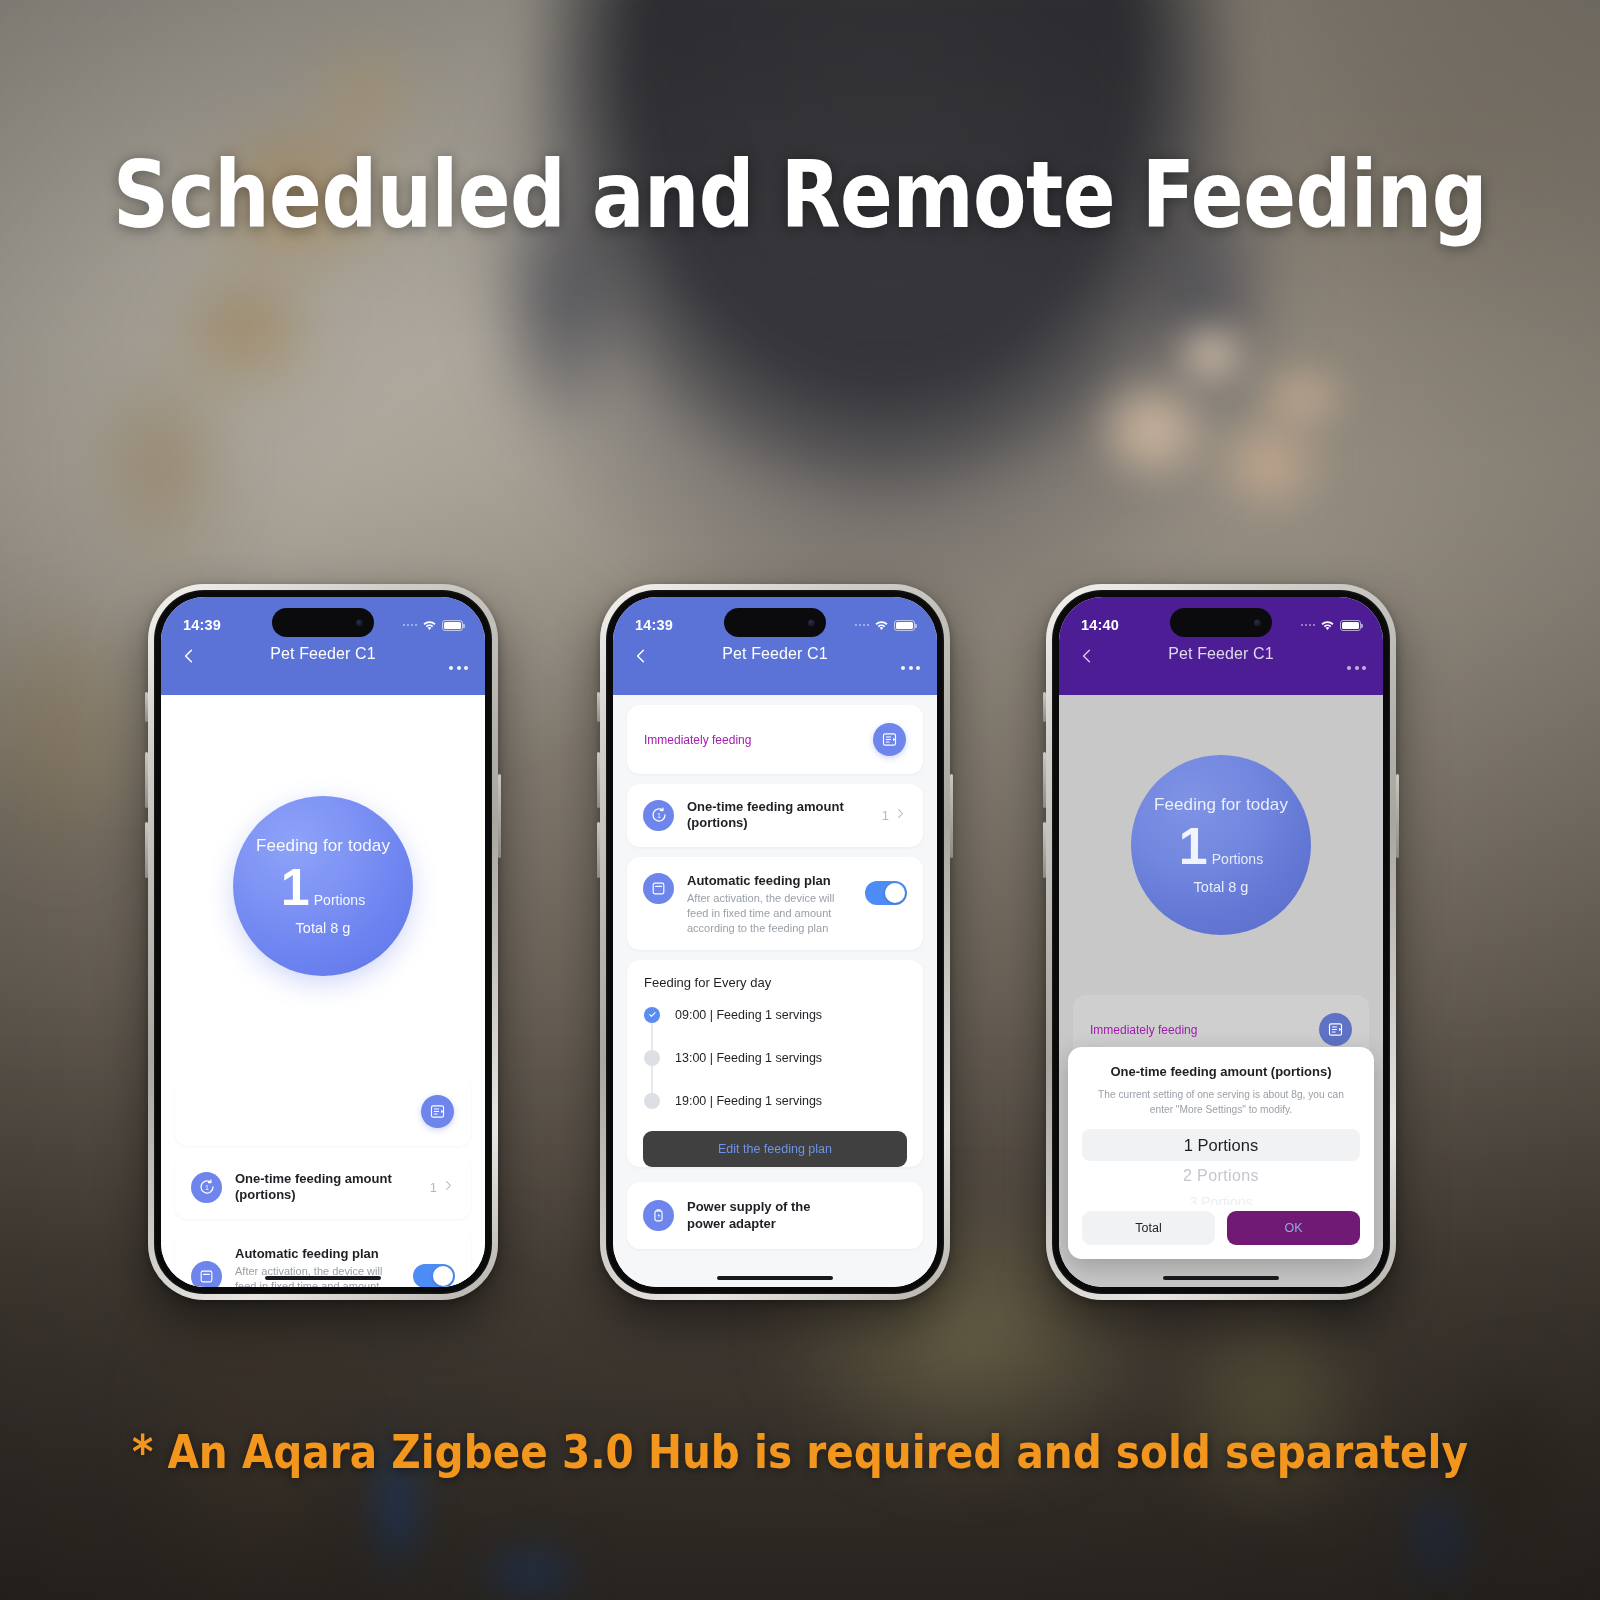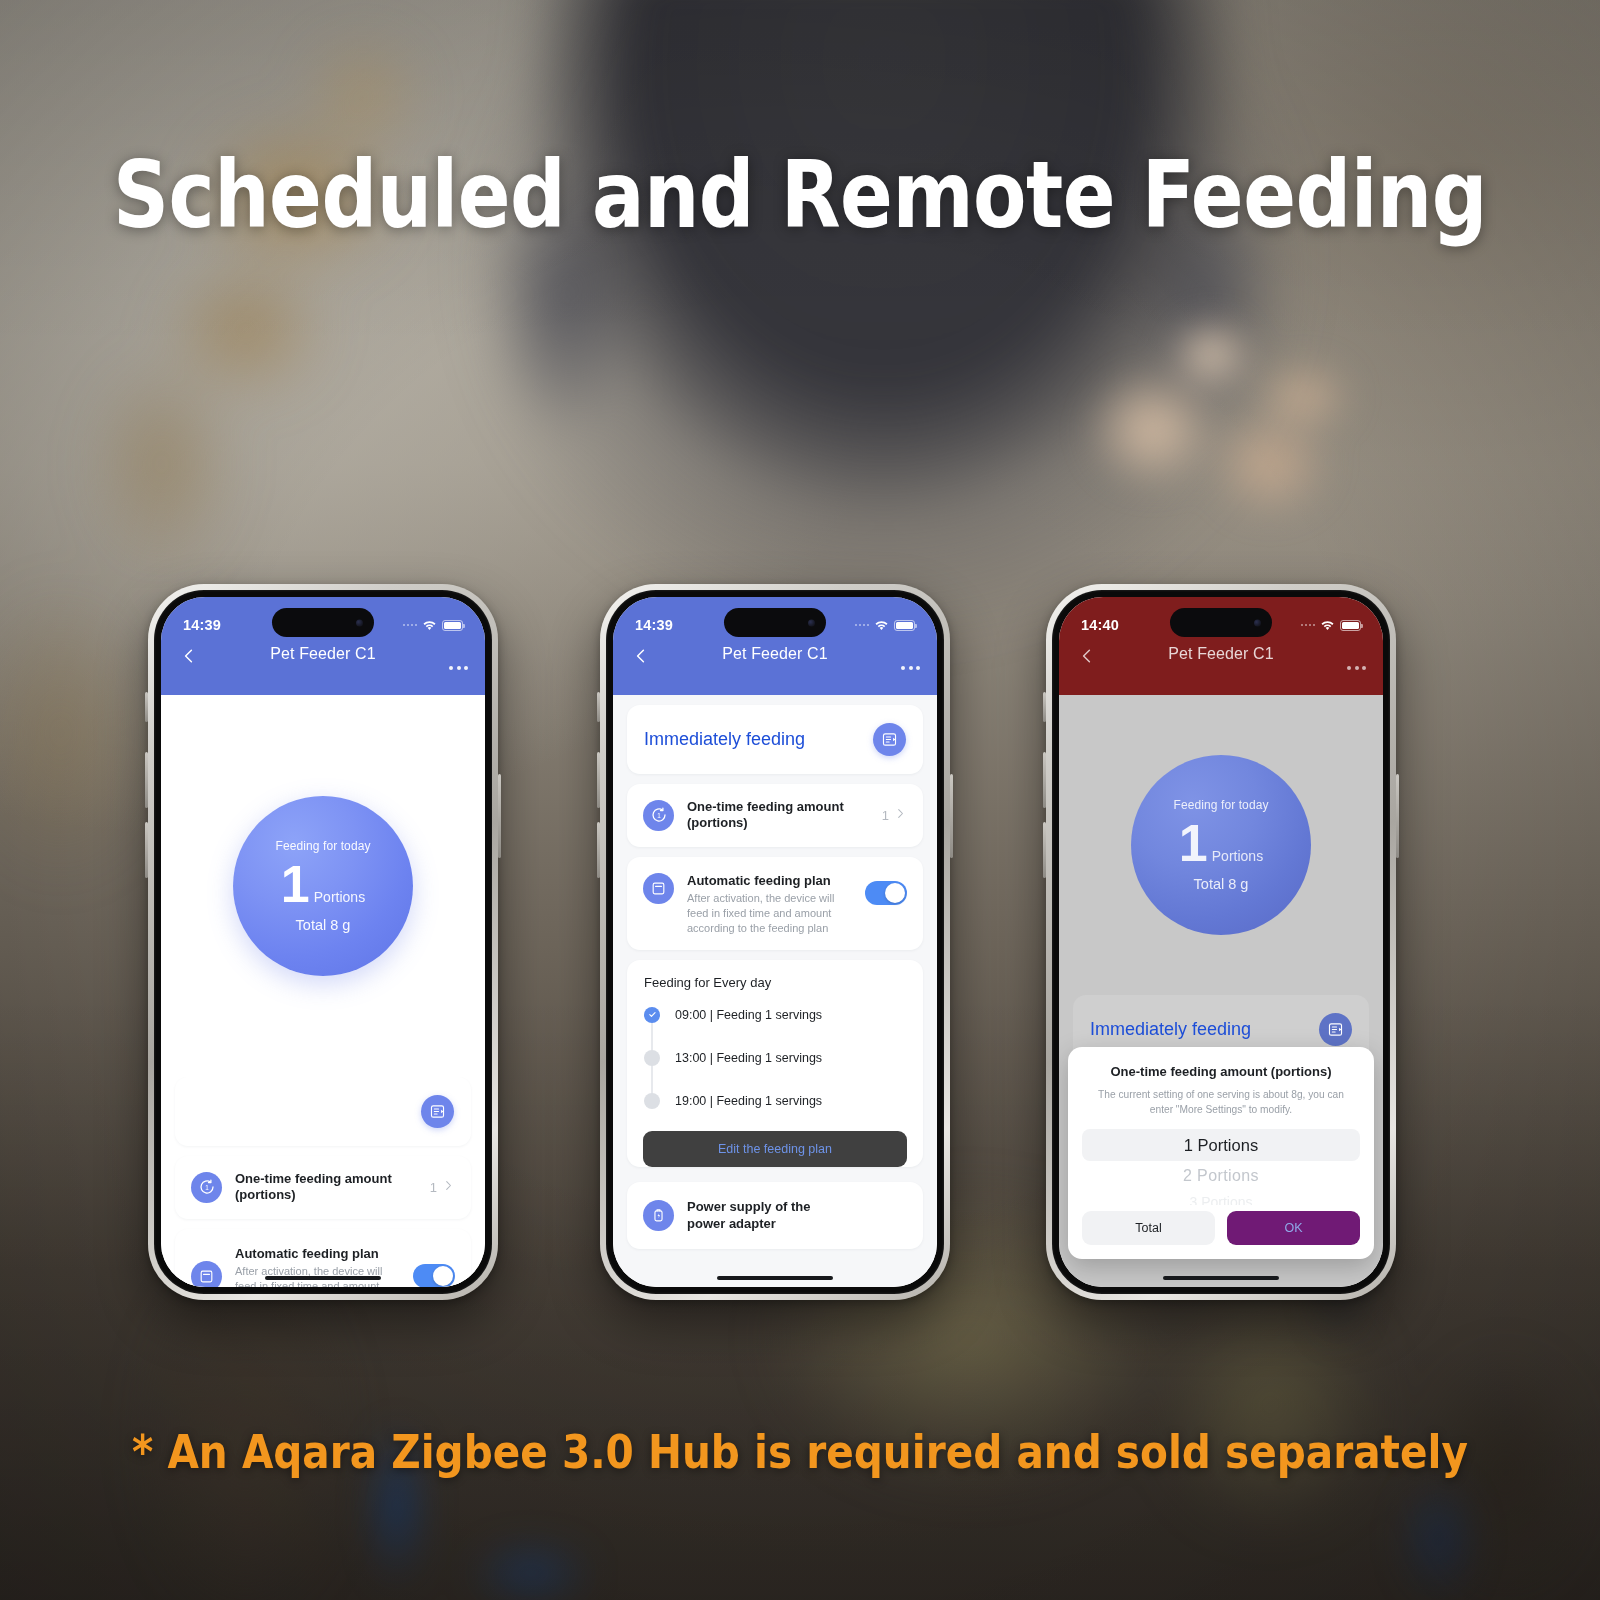--- a/index.html
+++ b/index.html
@@ -242,21 +242,21 @@
     width: 180px; height: 180px;
     border-radius: 50%;
     background: radial-gradient(circle at 34% 26%, #8DA3F8 0%, #7E93F4 34%, #6D83F0 64%, #5E74E6 100%);
     color: #fff;
     display: flex;
     flex-direction: column;
     align-items: center;
     justify-content: center;
     box-shadow: 0 8px 26px rgba(94,116,230,.28);
   }
-  .fc-label { font-size: 12px; color: rgba(255,255,255,.95); letter-spacing: .1px; }
+  .fc-label { font-size: 17px; color: rgba(255,255,255,.95); letter-spacing: .1px; }
   .fc-value { display: flex; align-items: baseline; gap: 5px; margin: 9px 0 11px; }
   .fc-num { font-size: 52px; font-weight: 700; line-height: .85; letter-spacing: -1px; }
   .fc-unit { font-size: 14px; color: rgba(255,255,255,.92); }
   .fc-total { font-size: 14.5px; color: rgba(255,255,255,.95); }
 
   
   .card {
     background: #fff;
     border-radius: 13px;
     margin: 0 14px 10px;
@@ -279,21 +279,21 @@
   .row-title { font-size: 13px; font-weight: 700; color: #1d2024; line-height: 1.25; }
   .row-sub { font-size: 11px; color: #9aa0a8; line-height: 1.38; margin-top: 2px; }
   .row-right { display: flex; align-items: center; gap: 5px; flex: 0 0 auto; }
   .row-val { font-size: 13px; color: #b4b9c0; }
   .chev { color: #b4b9c0; }
 
   .imm-row {
     display: flex; align-items: center;
     padding: 18px 17px;
   }
-  .imm-label { font-size: 18px; color: #1d4ed8; flex: 1 1 auto; }
+  .imm-label { font-size: 12px; color: #a21caf; flex: 1 1 auto; }
   .feed-btn {
     flex: 0 0 auto;
     width: 33px; height: 33px;
     border-radius: 50%;
     background: #6E85EB;
     display: flex; align-items: center; justify-content: center;
     box-shadow: 0 2px 6px rgba(110,133,235,.35);
   }
 
   .toggle {
@@ -676,21 +676,21 @@
 
 <div class="phone" id="phone3">
   <span class="side-btn sb-left-1"></span>
   <span class="side-btn sb-left-2"></span>
   <span class="side-btn sb-left-3"></span>
   <span class="side-btn sb-right-1"></span>
   <div class="phone-inner">
     <div class="screen">
       <div class="flexcol">
 
-        <div class="appbar" style="background:#7f1d1d;">
+        <div class="appbar" style="background:#4c1d95;">
           <div class="statusbar">
             <span>14:40</span>
             <span class="status-right">
               <span class="sig-dots">
                   <i></i>
                   <i></i>
                   <i></i>
                   <i></i>
                 </span>
               <svg class="wifi-ico" width="15" height="11" viewBox="0 0 15 11">

